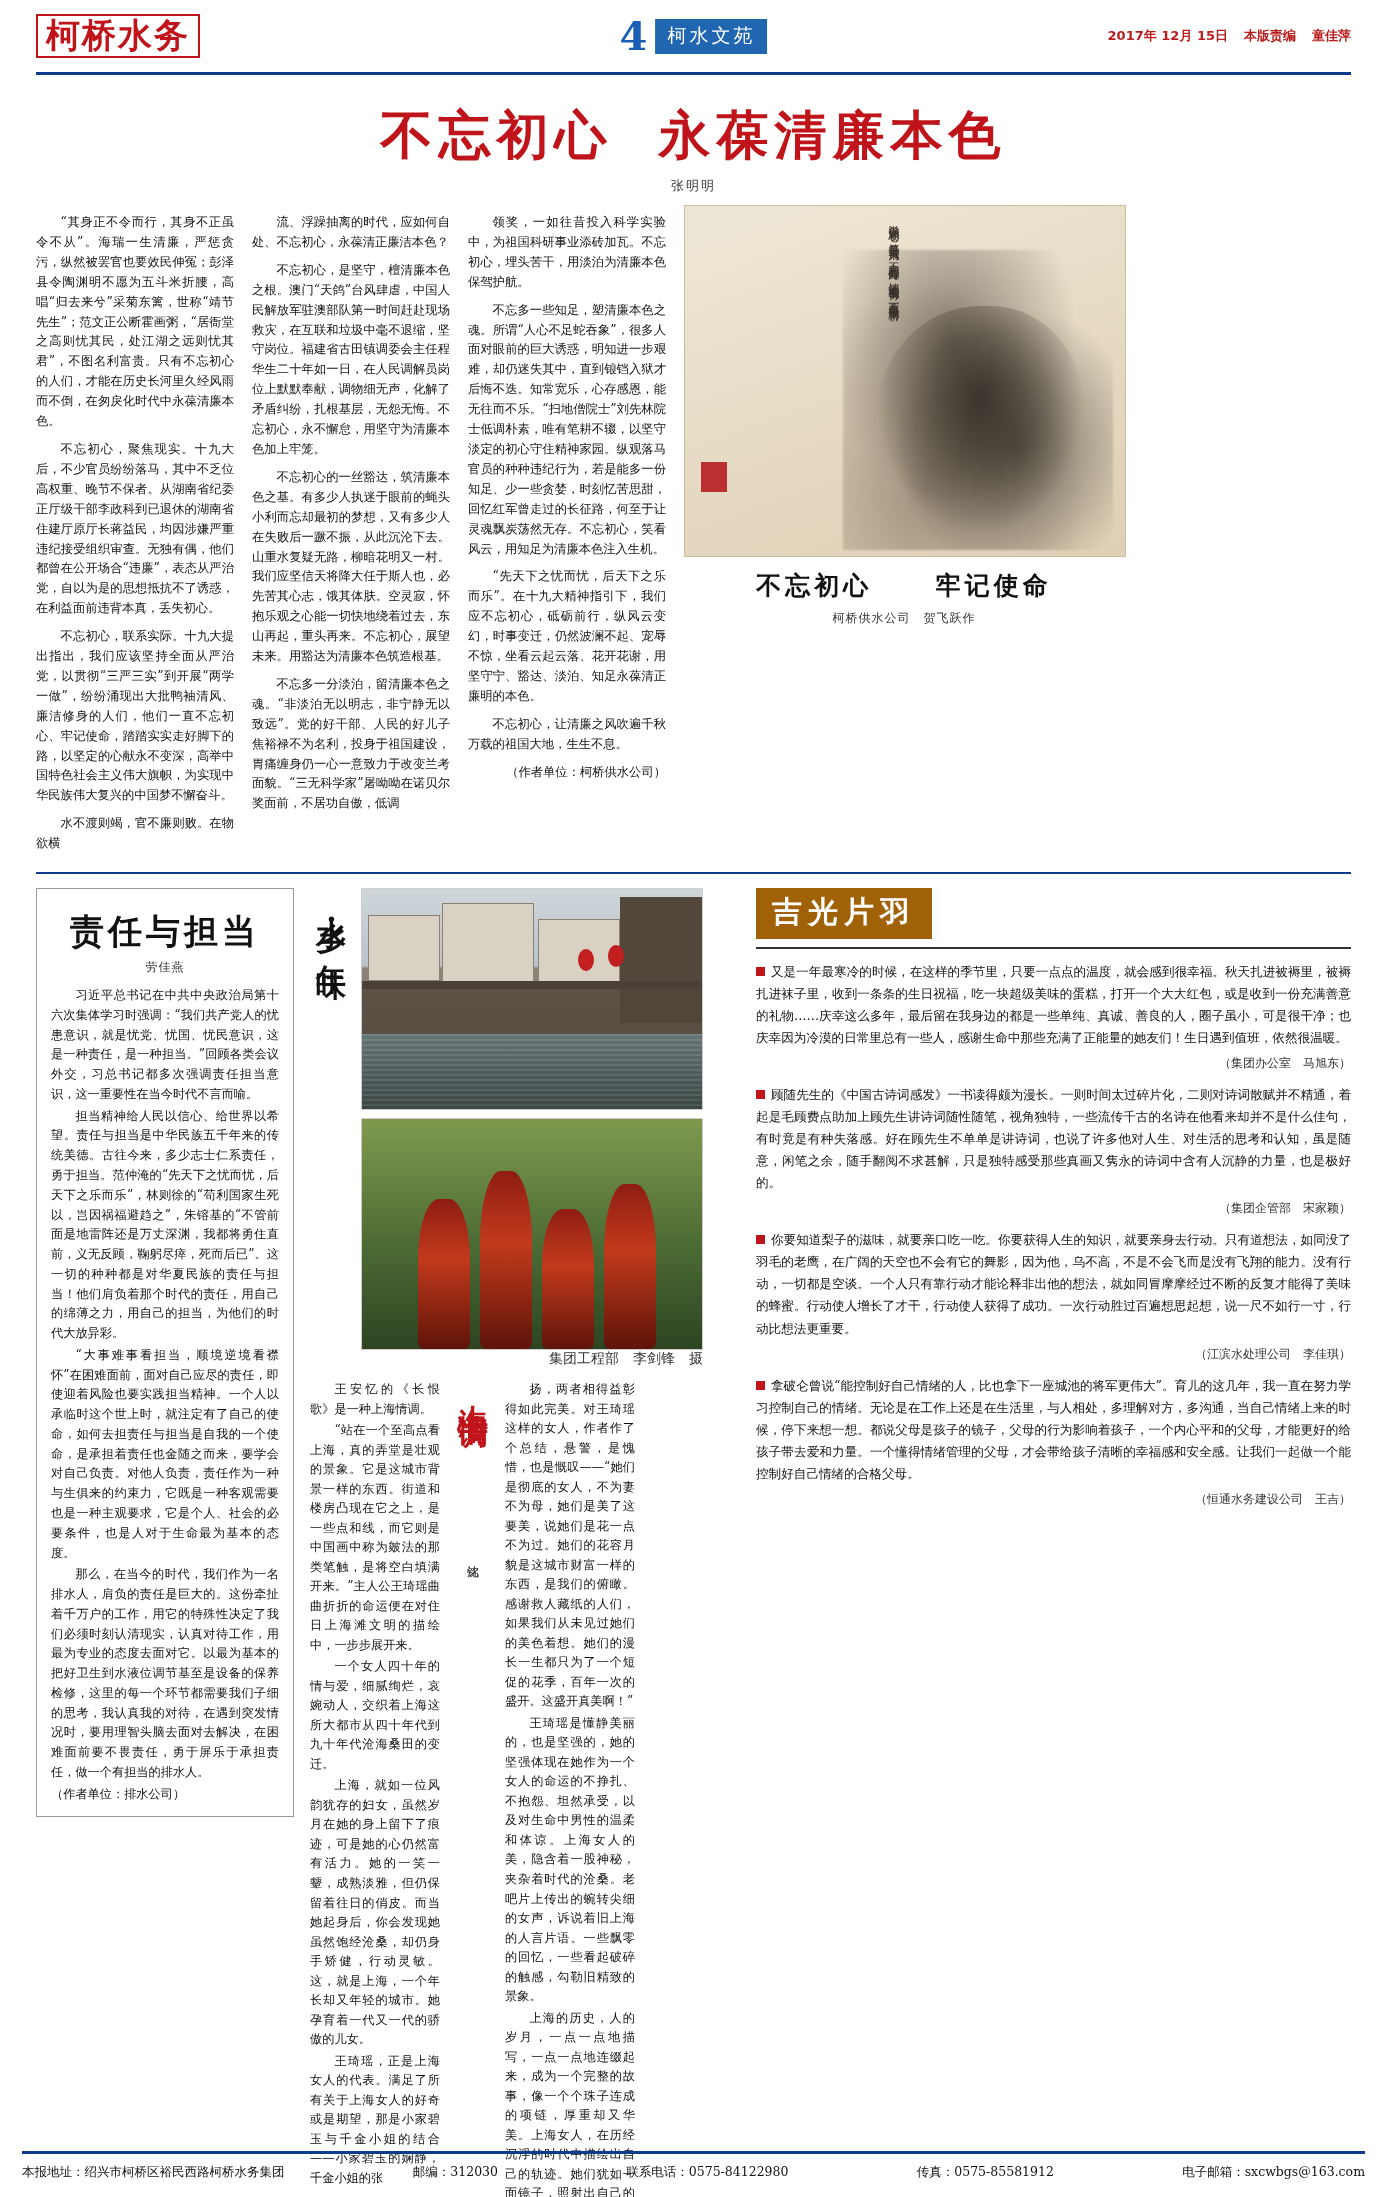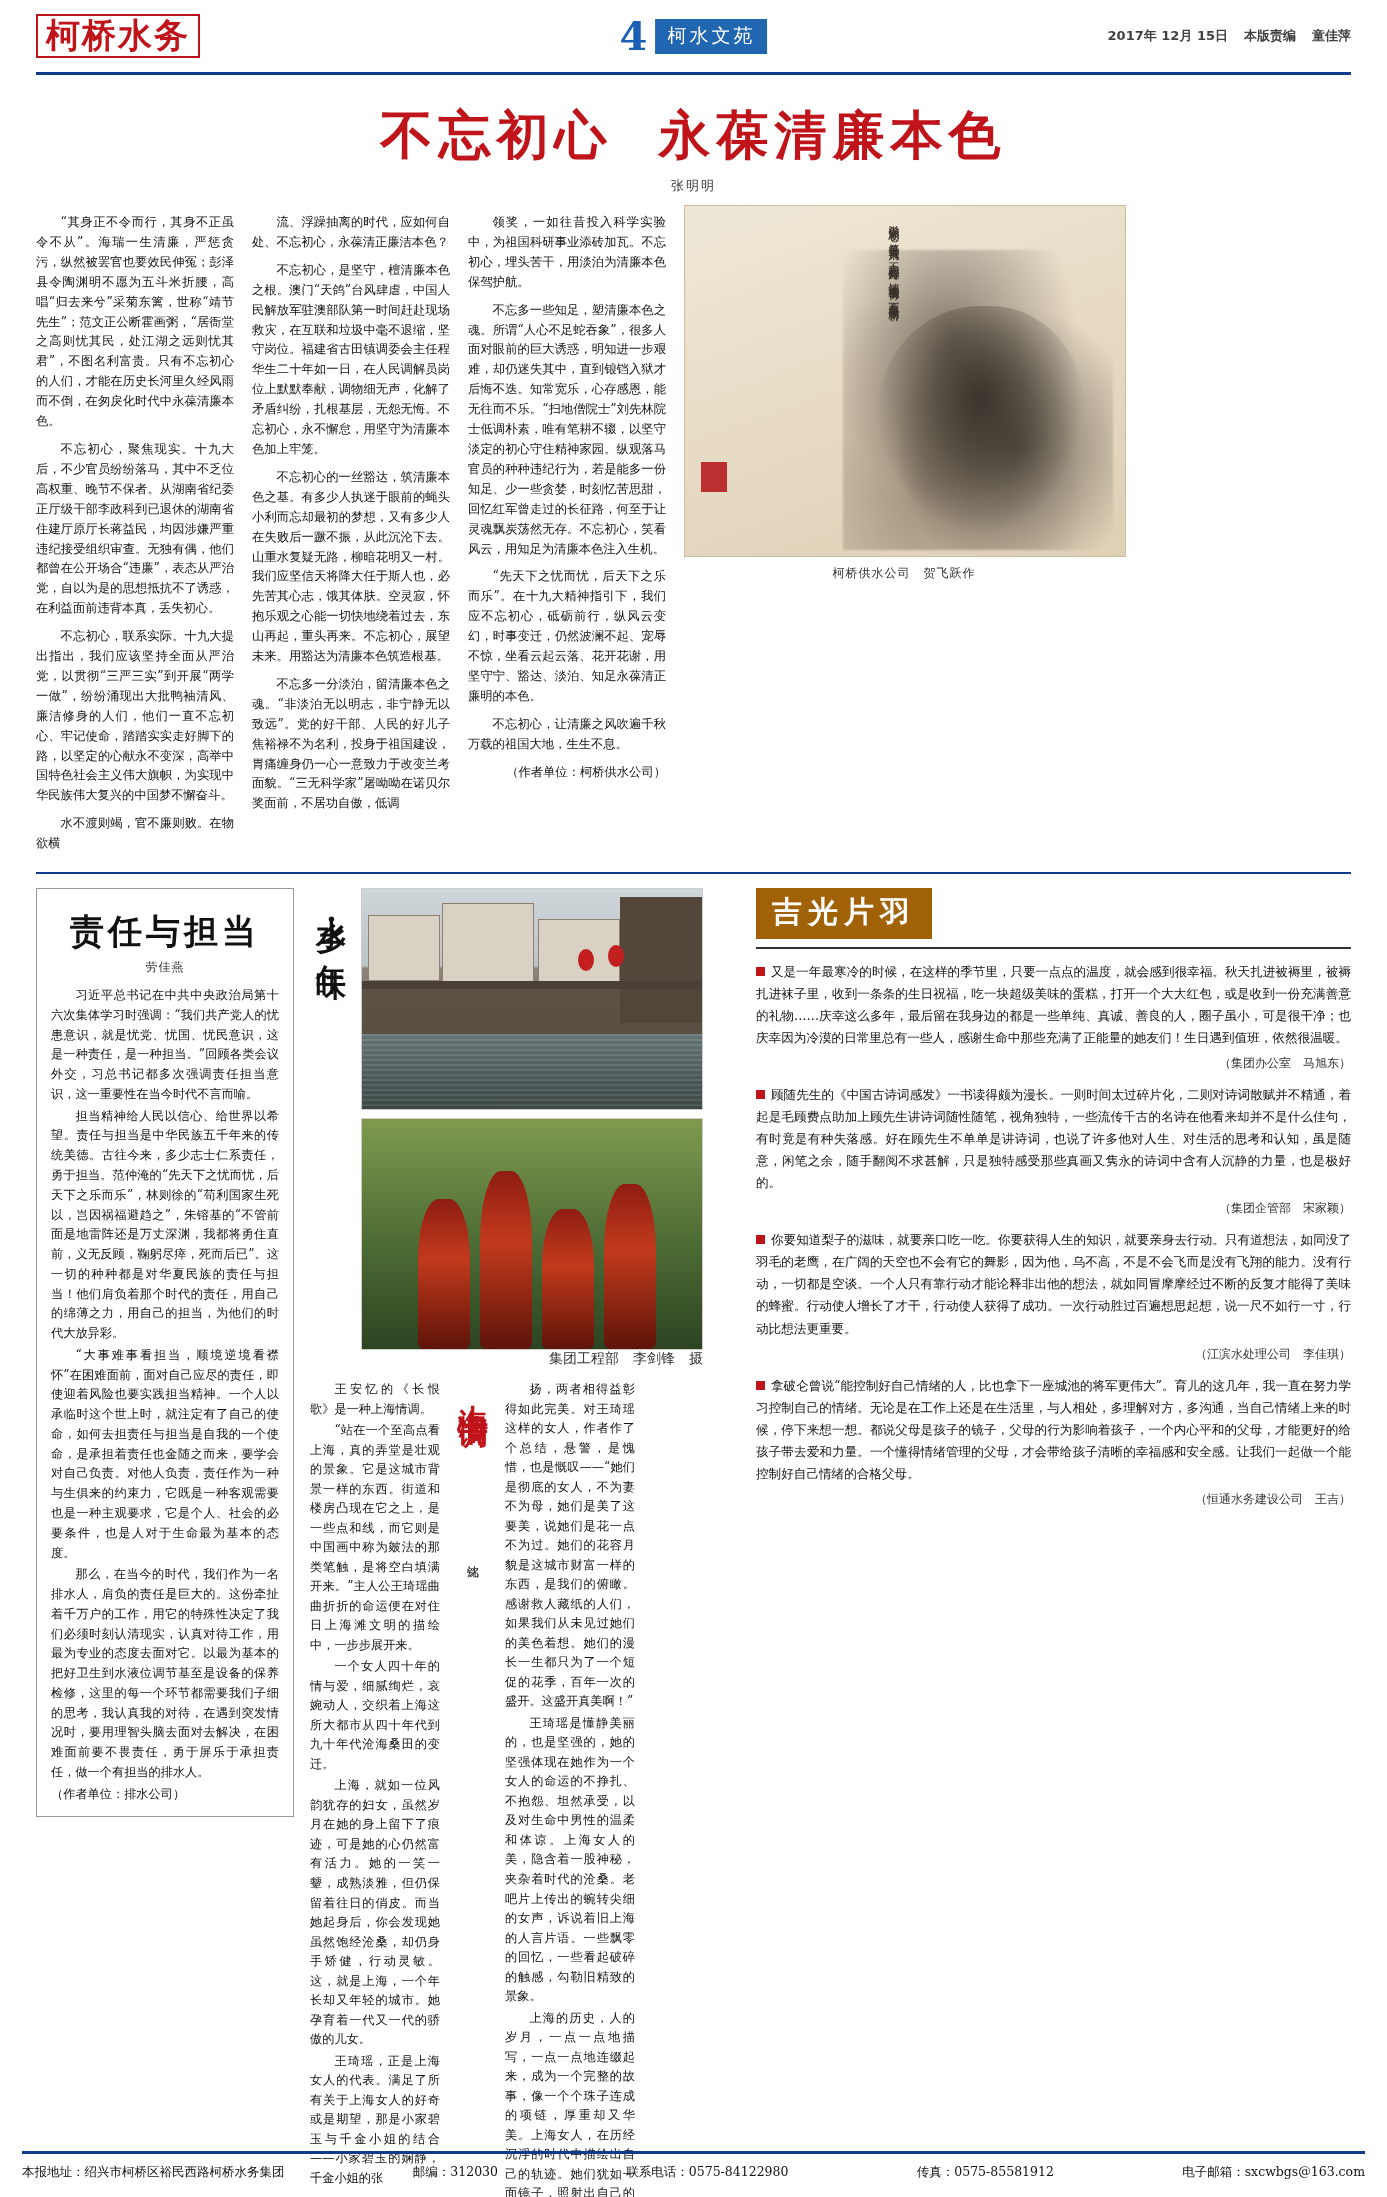--- a/index.html
+++ b/index.html
@@ -25,21 +25,21 @@
   }
   .mast-center { position:absolute; left:50%; transform:translateX(-50%); display:flex; align-items:center; gap:8px; }
   .page-no {
     font-family:"DejaVu Serif","Liberation Serif",serif;
     font-size:40px; font-weight:bold; color:#1a5fb4; line-height:1;
   }
   .section-tag {
     background:#2166b0; color:#fff; font-size:19px; padding:4px 12px 5px 12px;
     letter-spacing:3px; font-family:"DejaVu Serif","Liberation Serif",serif;
   }
-  .mast-right { position:absolute; right:0; font-size:13px; color:#404040; display:flex; gap:16px; align-items:baseline; }
+  .mast-right { position:absolute; right:0; font-size:13px; color:#b91c1c; display:flex; gap:16px; align-items:baseline; }
   .mast-right .date { font-weight:bold; }
   .mast-right .ed { font-weight:bold; }
 
   
   .headline {
     text-align:center; color:#c0141b; font-weight:bold;
     font-family:"DejaVu Serif","Liberation Serif",serif;
     font-size:52px; letter-spacing:6px; margin:26px 0 6px 0;
   }
   .headline .gap { display:inline-block; width:46px; }
@@ -218,20 +218,25 @@
       <p>不忘初心，让清廉之风吹遍千秋万载的祖国大地，生生不息。</p>
       <p class="sig">（作者单位：柯桥供水公司）</p>
     </div>
 
     <div class="art-block">
       <div class="art-frame">
         <div class="art-ink"></div>
         <div class="art-rock"></div>
         <div class="art-cal">以学促廉守初心　笔墨丹青写清风　不忘初心方得始终　铭记使命砥砺前行　丁酉年冬月书于柯桥</div>
         <div class="art-seal"></div>
+      </div>
+      <div class="art-caption">
+        <span>不忘初心</span>
+        &nbsp;&nbsp;&nbsp;
+        <span>牢记使命</span>
       </div>
       <div class="art-credit">柯桥供水公司　贺飞跃作</div>
     </div>
   </div>
 
   <hr class="hr-blue">
 
   <div class="lower">
 
     <div class="boxed">

